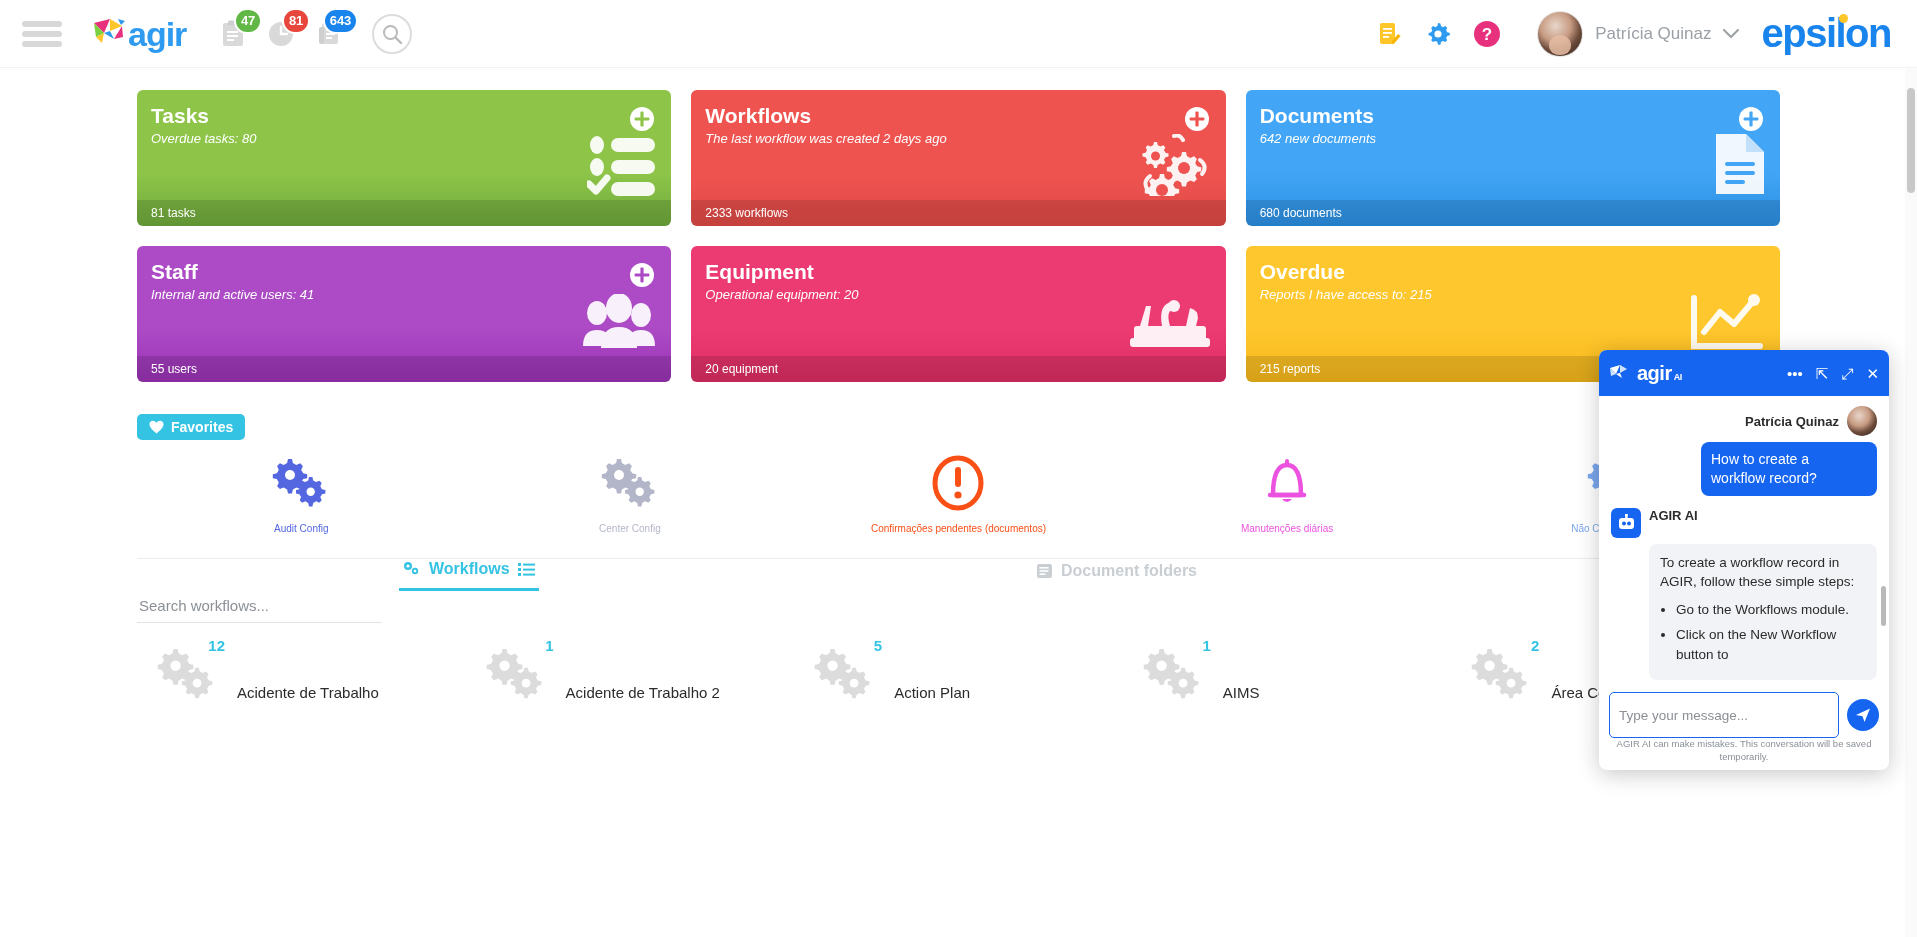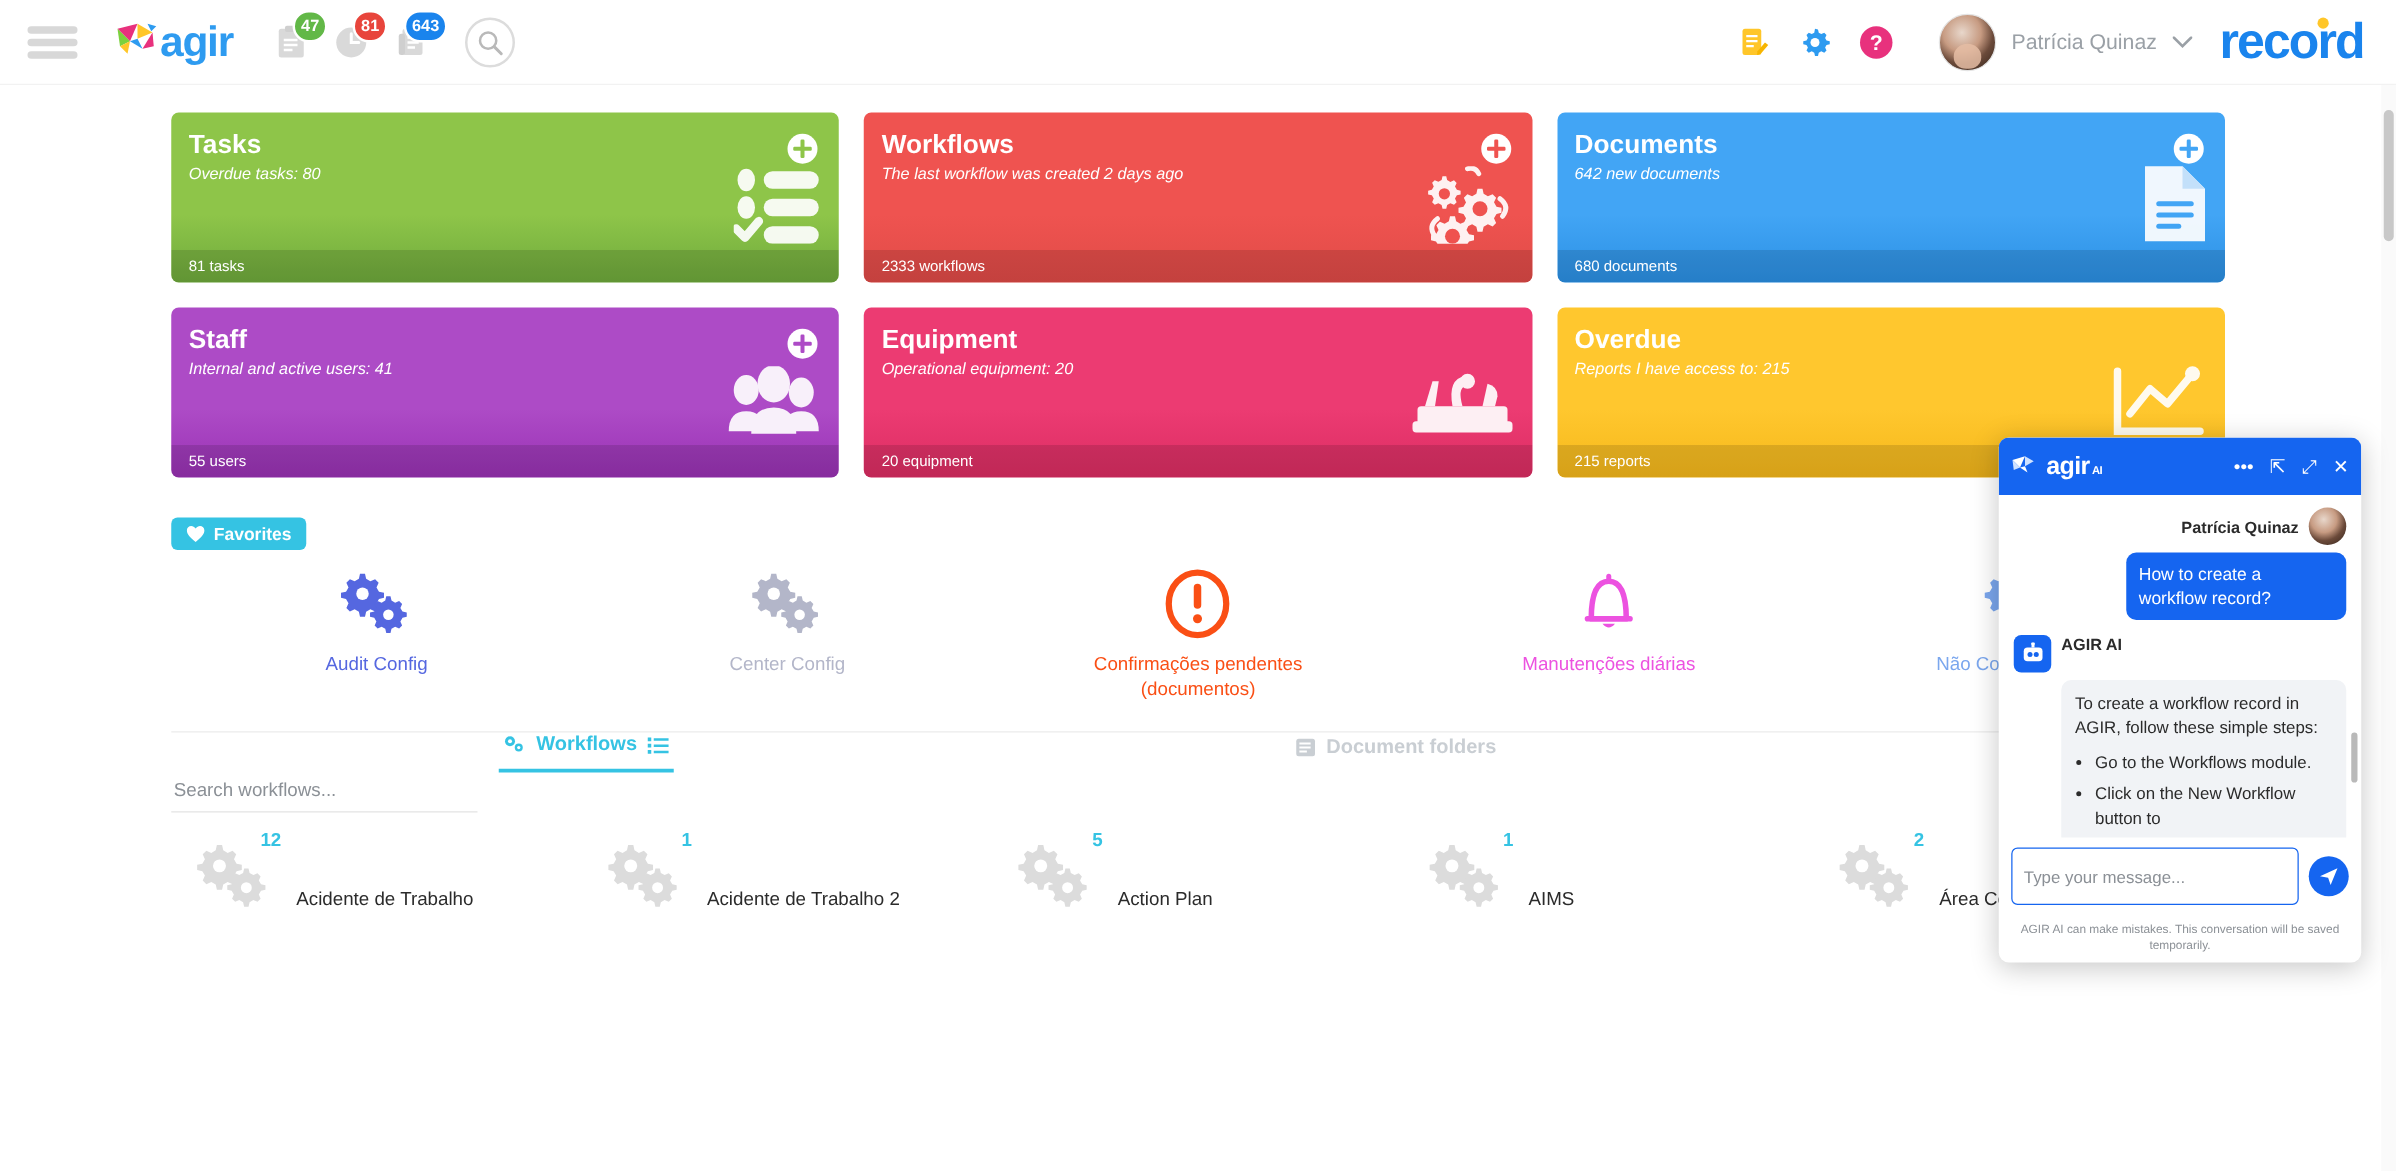--- a/index.html
+++ b/index.html
@@ -90,21 +90,21 @@
   
   .fav-section { padding: 12px 137px 0 137px; }
   .fav-badge {
     display:inline-flex; align-items:center; gap:7px;
     background:#35c3e3; color:#fff; font-size:14px; font-weight:700;
     padding: 5px 12px; border-radius: 5px;
   }
   .fav-grid { display:flex; margin-top: 14px; }
   .fav-item { flex:1 1 0; display:flex; flex-direction:column; align-items:center; cursor:pointer; }
   .fav-ico { height: 58px; display:flex; align-items:center; justify-content:center; }
-  .fav-label { margin-top: 10px; font-size: 15px; text-align:center; line-height: 1.35; max-width: 200px;}
+  .fav-label { margin-top: 10px; font-size: 10px; text-align:right; line-height: 1.35; max-width: 200px;}
 
   
   .divider { margin: 22px 137px 0 137px; border-top: 1px solid #ececec; }
   .tabs { display:flex; align-items:center; margin: 0 137px; padding-top: 14px; position:relative; }
   .tab {
     display:flex; align-items:center; gap:8px;
     font-size: 16px; font-weight:700; padding: 6px 4px 10px 4px; cursor:pointer;
   }
   .tab.active { color:#35c3e3; border-bottom: 3px solid #35c3e3; }
   .tab.inactive { color:#c9ced3; }
@@ -176,21 +176,21 @@
   .chat-input {
     flex:1; height: 46px; border:1px solid #1565f0; border-radius: 5px;
     padding: 0 9px; font-size: 13.5px; color:#7b8189; outline:none;
     font-family: "Liberation Sans", sans-serif;
   }
   .chat-input::placeholder { color:#8b9096; }
   .send-btn {
     width: 32px; height:32px; border-radius:50%; background:#1565f0;
     display:flex; align-items:center; justify-content:center; cursor:pointer; flex:none;
   }
-  .chat-note { margin-top:14px; font-size: 9.5px; color:#8b9096; text-align:center; line-height:1.35; }
+  .chat-note { margin-top:0; font-size: 9.5px; color:#8b9096; text-align:center; line-height:1.35; }
 </style>
 </head>
 <body>
 
 <div class="header">
 
   <div class="hamburger">
     <span></span>
     <span></span>
     <span></span>
@@ -277,21 +277,21 @@
 
     <div class="user-chip">
       <div class="avatar"></div>
       <span class="user-name">Patrícia Quinaz</span>
       <svg width="16" height="10" viewBox="0 0 16 10">
         <path d="M1 1 L8 8 L15 1" fill="none" stroke="#9aa0a6" stroke-width="2" stroke-linecap="round"></path>
       </svg>
     </div>
 
     <div class="epsilon">
-      <span>record</span>
+      <span>epsilon</span>
       <span class="dot"></span>
     </div>
   </div>
 </div>
 
 <div class="page">
 
   <div class="cards-wrap">
 
     <div class="card-row">

